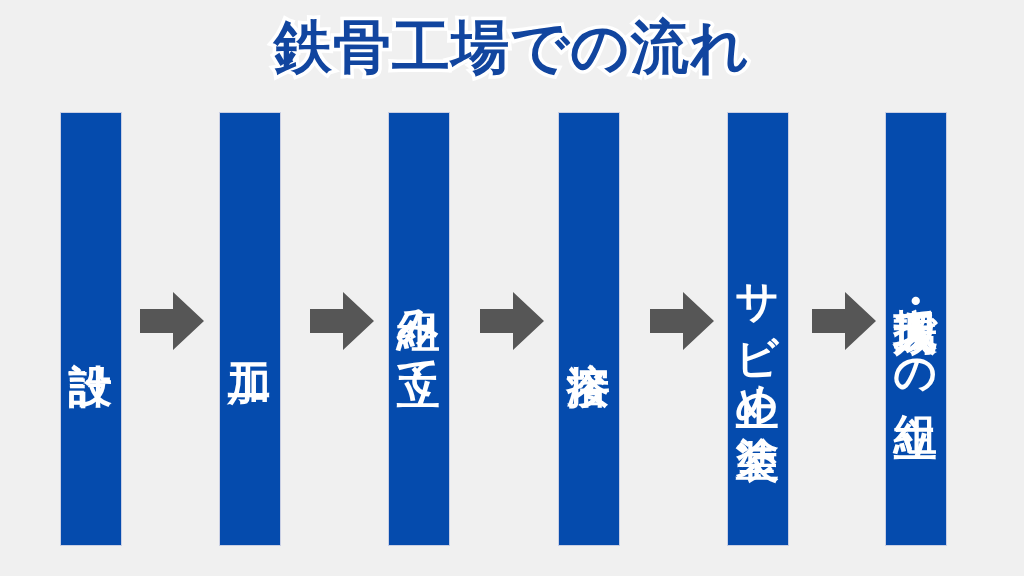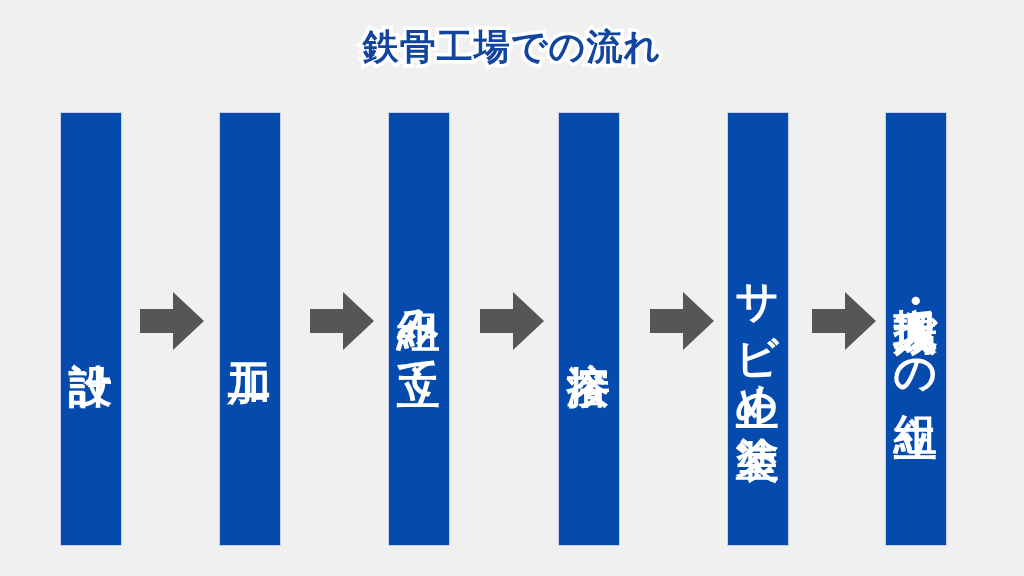--- a/index.html
+++ b/index.html
@@ -21,21 +21,21 @@
     background: #f0f0f0;
   }
 
   
   .title {
     position: absolute;
     left: 0;
     top: 16px;
     width: 1024px;
     text-align: center;
-    font-size: 36px;
+    font-size: 58px;
     font-weight: bold;
     line-height: 62px;
     letter-spacing: 1px;
     color: #11459F;
     -webkit-text-stroke: 7px #ffffff;
     paint-order: stroke fill;
     white-space: nowrap;
   }
 
   

